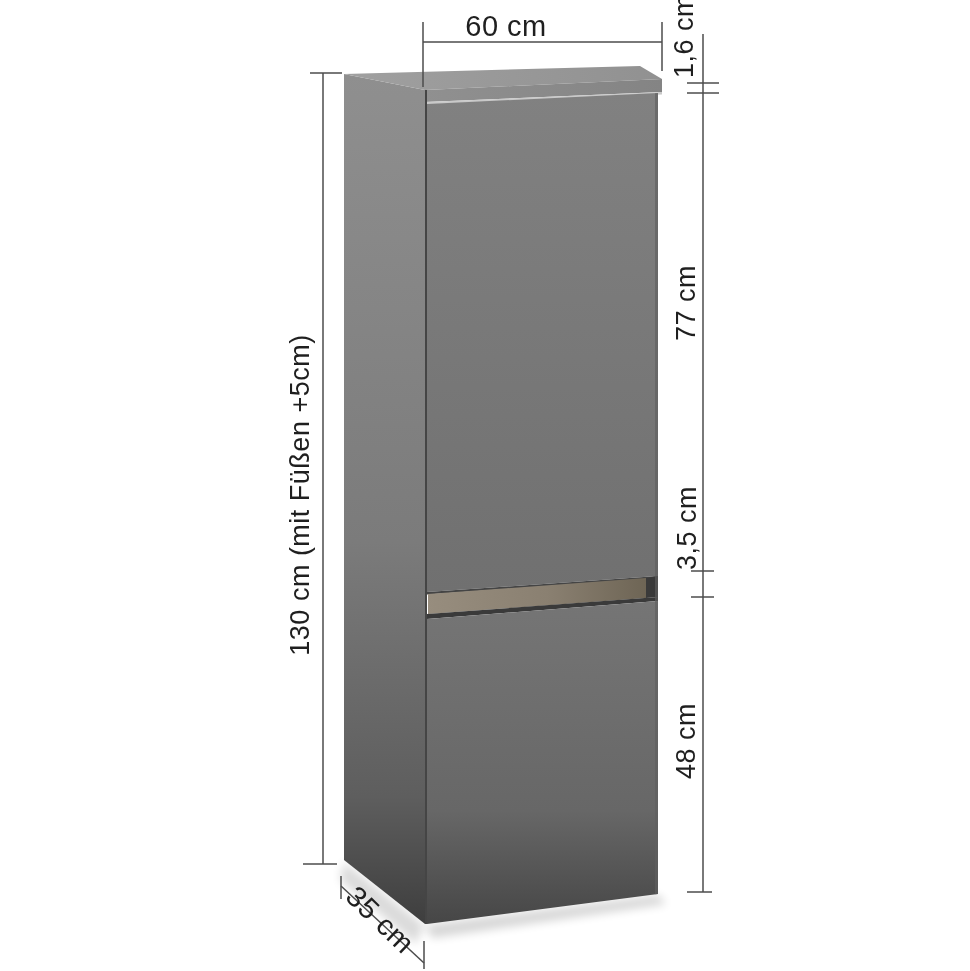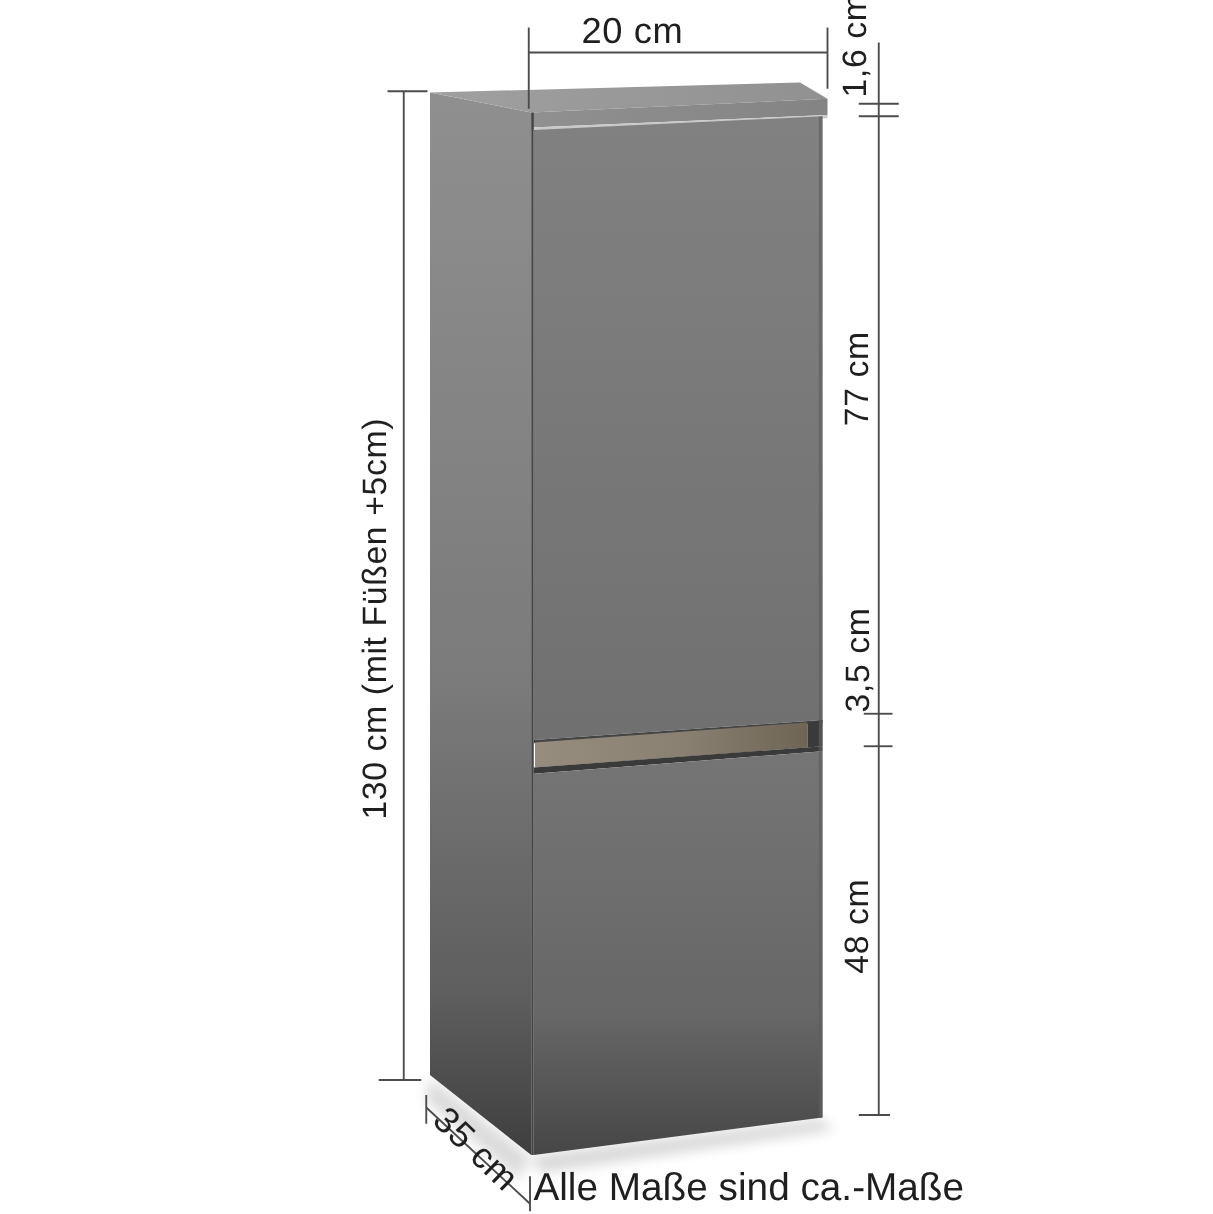--- a/index.html
+++ b/index.html
@@ -116,22 +116,21 @@
       <line class="f-line" x1="323" y1="73" x2="323" y2="864"></line>
       <line class="f-line" x1="310" y1="73" x2="342" y2="73"></line>
       <line class="f-line" x1="303" y1="864" x2="337" y2="864"></line>
 
       <line class="f-line" x1="341" y1="886" x2="424" y2="963"></line>
       <line class="f-line" x1="341" y1="876" x2="341" y2="899"></line>
       <line class="f-line" x1="424" y1="941" x2="424" y2="969"></line>
     </g>
   </svg>
 
-  <div class="dim-label label-width">20 cm</div>
+  <div class="dim-label label-width">60 cm</div>
   <div class="dim-label rot-ccw label-top-thickness">1,6 cm</div>
   <div class="dim-label rot-ccw label-upper-door">77 cm</div>
   <div class="dim-label rot-ccw label-door-gap">3,5 cm</div>
   <div class="dim-label rot-ccw label-lower-door">48 cm</div>
   <div class="dim-label rot-ccw label-total-height">130 cm (mit Füßen +5cm)</div>
   <div class="dim-label rot-depth label-depth">35 cm</div>
 
-  <div class="note">Alle Maße sind ca.-Maße</div>
 </div>
 
 </body></html>

